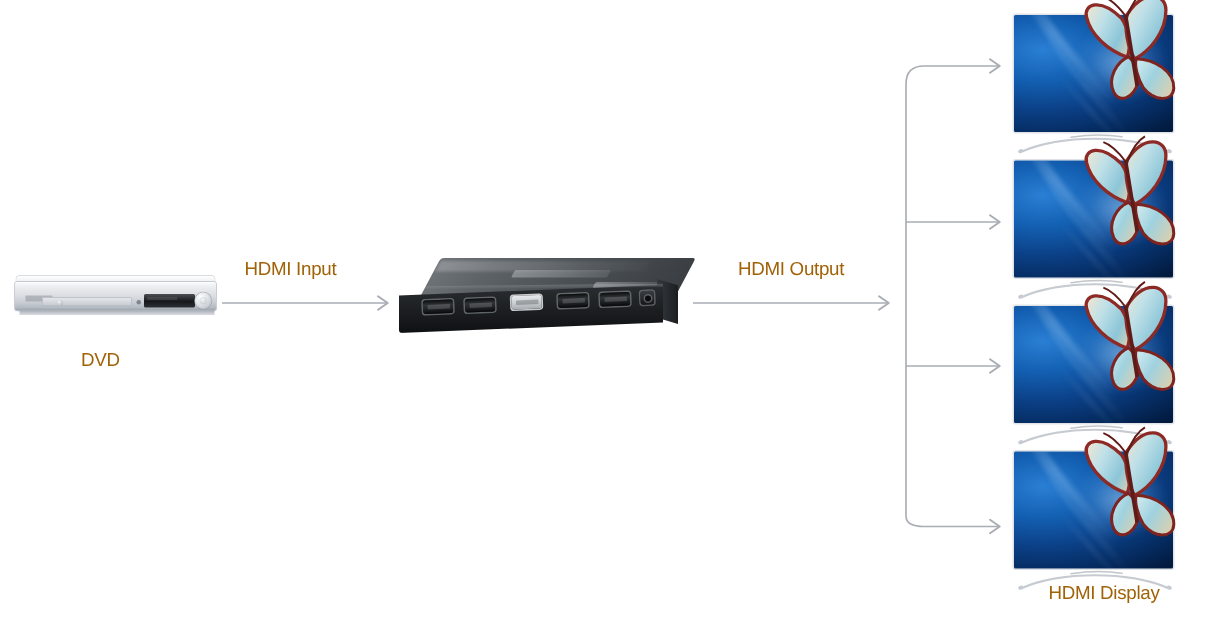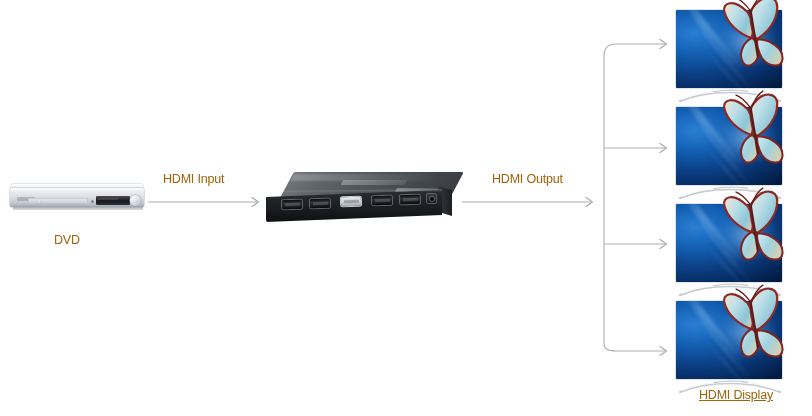--- a/index.html
+++ b/index.html
@@ -235,21 +235,21 @@
   .whead {
     fill:none;
     stroke:#a9adb4;
     stroke-width:1.3;
     stroke-linecap:round;
     stroke-linejoin:round;
   }
 
   #hdmi-input-label { left:163px; top:172px; }
   #hdmi-output-label { left:492px; top:172px; }
-  #hdmi-display-label { left:699px; top:388px;text-decoration:underline; }
+  #hdmi-display-label { left:699px; top:388px; }
 
   
   .tv {
     position:absolute;
     width: 138px;
     height: 97px;
   }
   .tv-screen {
     position:absolute;
     left: 4px; top: 2px;

